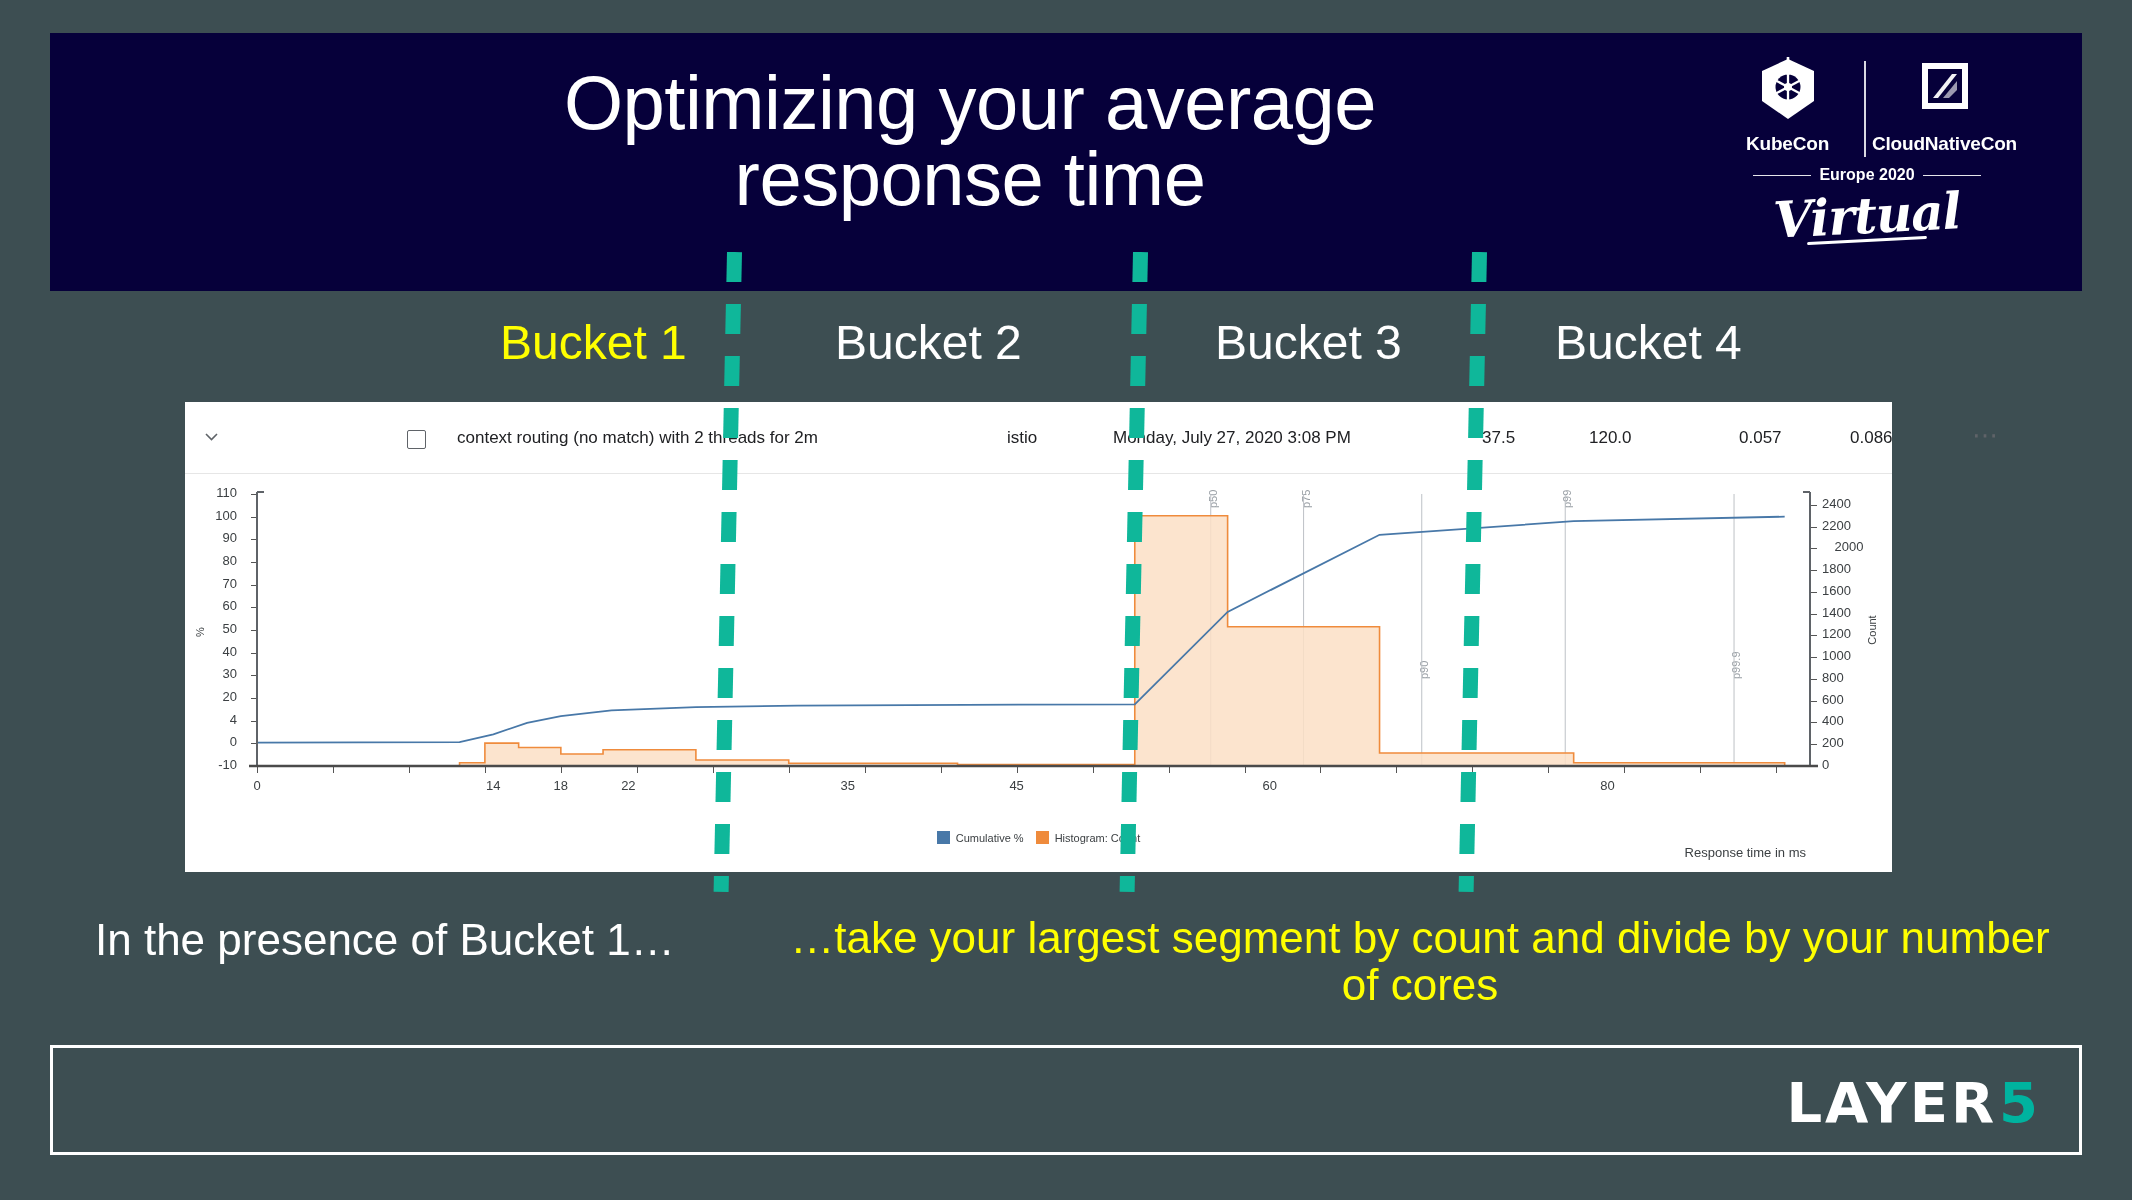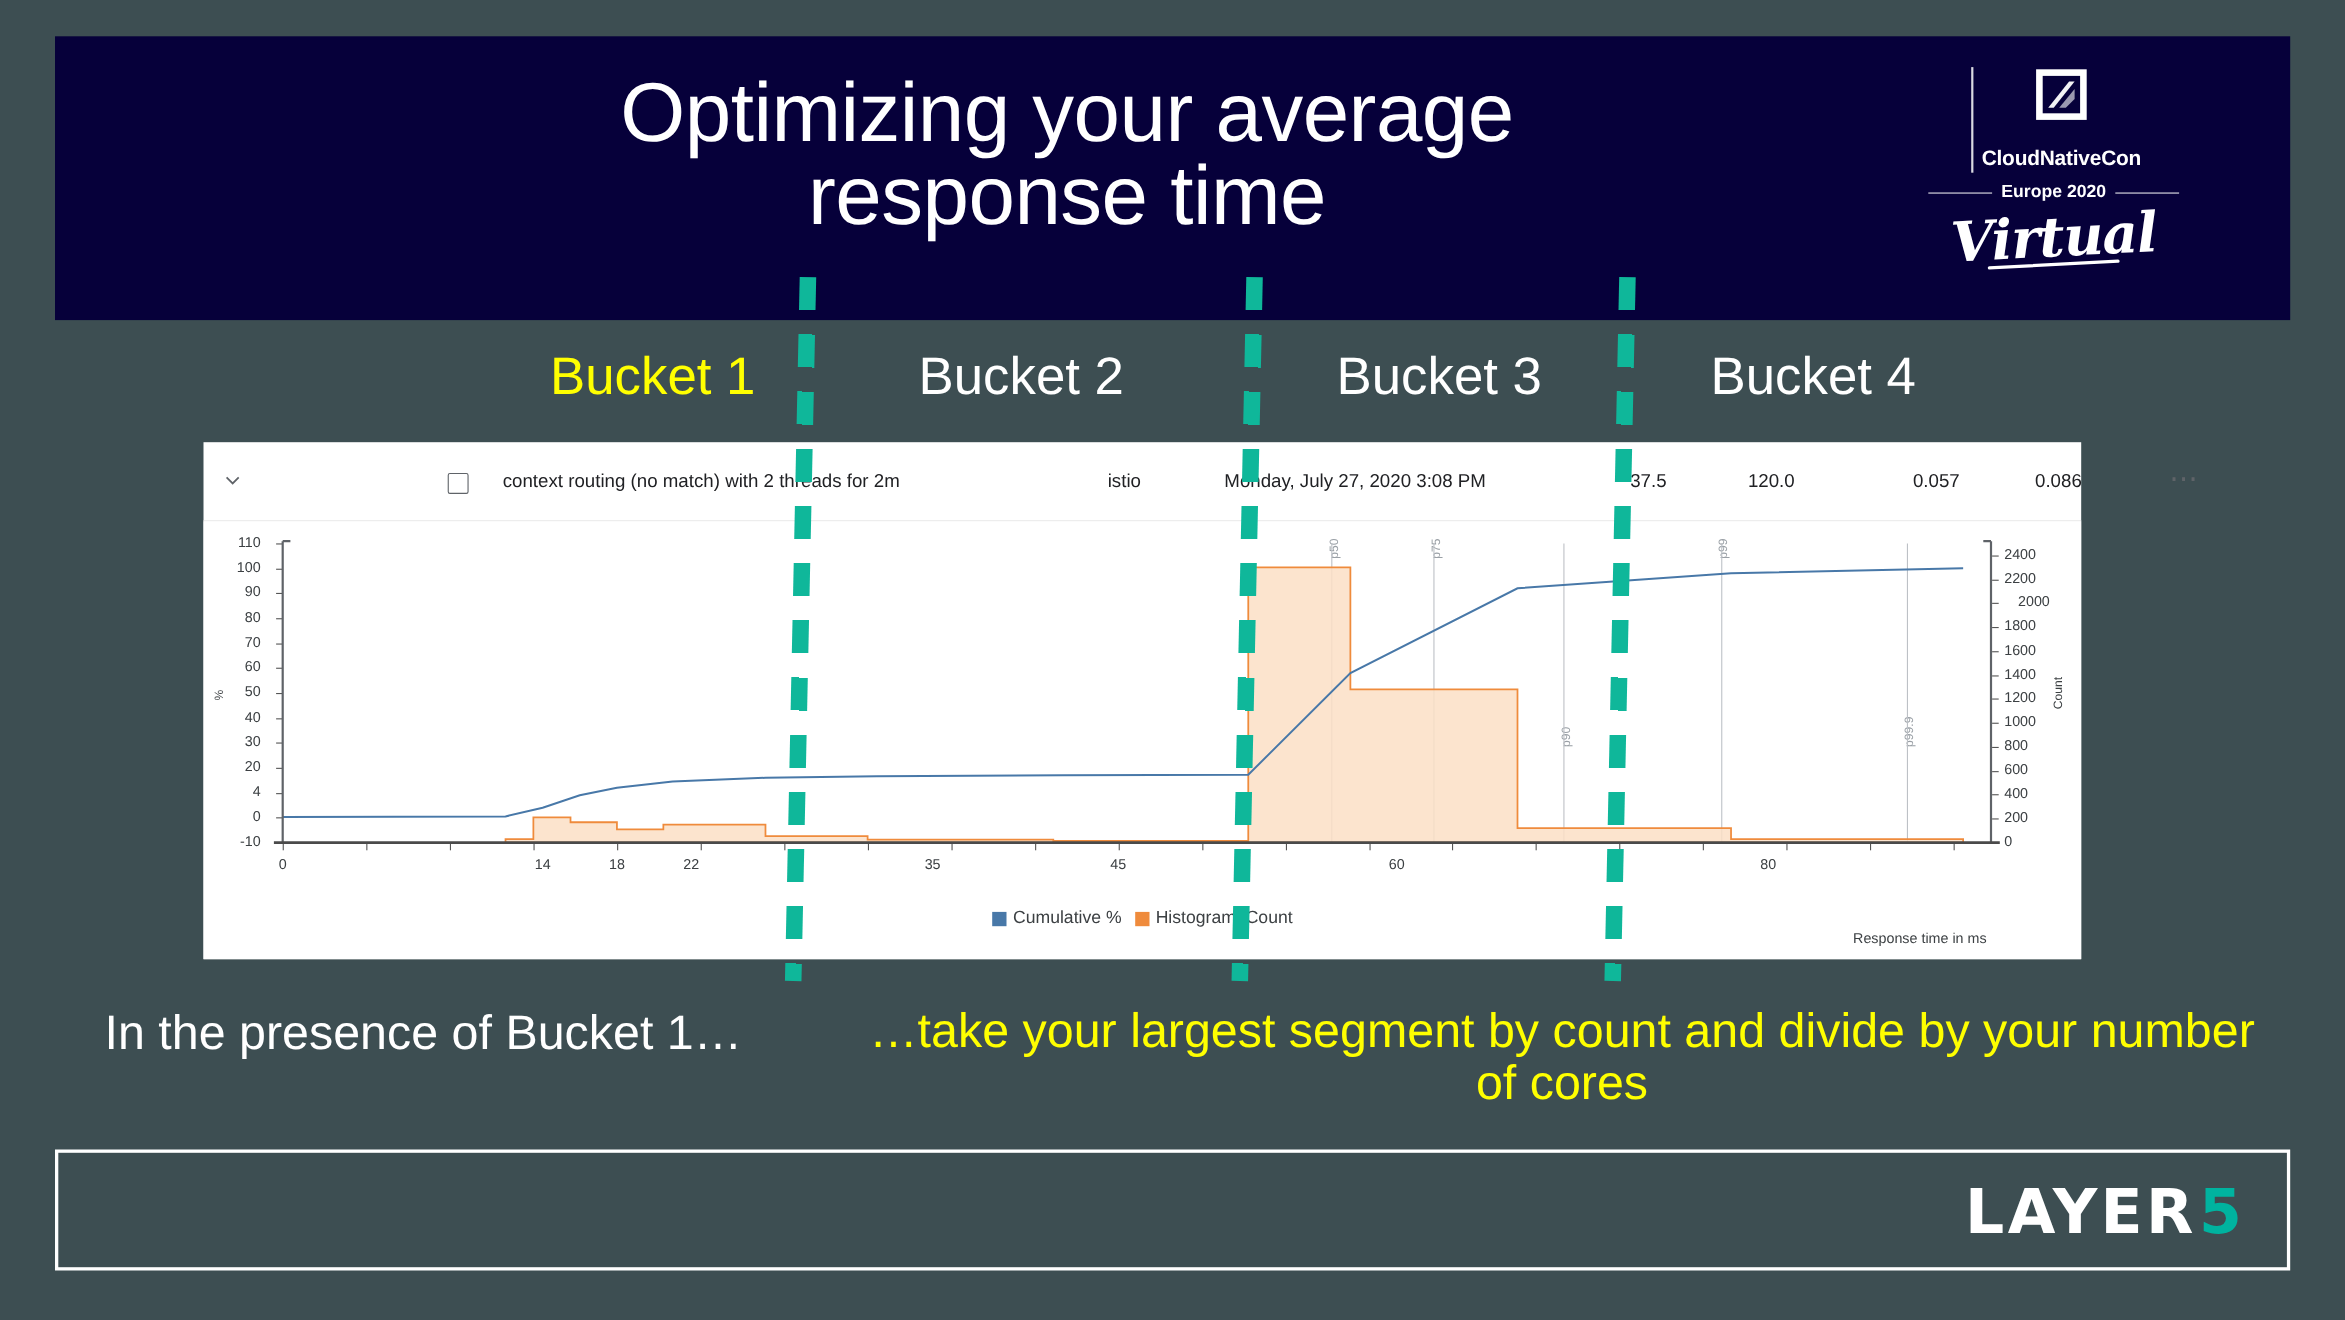--- a/index.html
+++ b/index.html
@@ -182,21 +182,21 @@
     transform: rotate(-90deg);
     transform-origin: left top;
     white-space: nowrap;
   }
 
   .legend {
     position: absolute;
     left: 0; right: 0; bottom: 28px;
     display: flex; justify-content: center; align-items: center;
     gap: 12px;
-    font-size: 16px; color: #3c4043;
+    font-size: 11px; color: #3c4043;
   }
   .legend .sw { width: 13px; height: 13px; display: inline-block; }
   .legend .item { display: flex; align-items: center; gap: 6px; }
 
   
   .cap {
     position: absolute;
     font-size: 44px;
     white-space: nowrap;
   }
@@ -237,20 +237,39 @@
 <div id="slide">
 
   <div class="title-bar">
     <div class="title-text">
       <div>Optimizing your average</div>
       <div>response time</div>
     </div>
 
     <div class="kc-logo">
       <div class="kc-row">
+        <div class="kc-half">
+          <span>
+            <svg width="62" height="66" viewBox="0 0 62 66">
+              <path d="M31 2 L57 14 L57 44 L31 62 L5 44 L5 14 Z" fill="#ffffff"></path>
+              <circle cx="31" cy="30" r="12.5" fill="#06003a"></circle>
+              <circle cx="31" cy="30" r="4" fill="#ffffff"></circle>
+              <g stroke="#ffffff" stroke-width="2.3">
+                <line x1="31" y1="30" x2="31" y2="15"></line>
+                <line x1="31" y1="30" x2="44" y2="23"></line>
+                <line x1="31" y1="30" x2="44" y2="37"></line>
+                <line x1="31" y1="30" x2="31" y2="45"></line>
+                <line x1="31" y1="30" x2="18" y2="37"></line>
+                <line x1="31" y1="30" x2="18" y2="23"></line>
+              </g>
+              <rect x="29.7" y="0" width="2.6" height="18" fill="#ffffff"></rect>
+            </svg>
+          </span>
+          <div class="kc-name">KubeCon</div>
+        </div>
 
         <div class="kc-divider"></div>
 
         <div class="kc-half">
           <span>
             <svg width="62" height="66" viewBox="0 0 62 66">
               <rect x="8" y="6" width="46" height="46" fill="#ffffff"></rect>
               <rect x="14" y="12" width="34" height="34" fill="#06003a"></rect>
               <path d="M19 41 L38 17 L43 17 L24 41 Z" fill="#ffffff" opacity=".95"></path>
               <path d="M29 41 L43 24 L43 33 L35 41 Z" fill="#ffffff" opacity=".6"></path>

